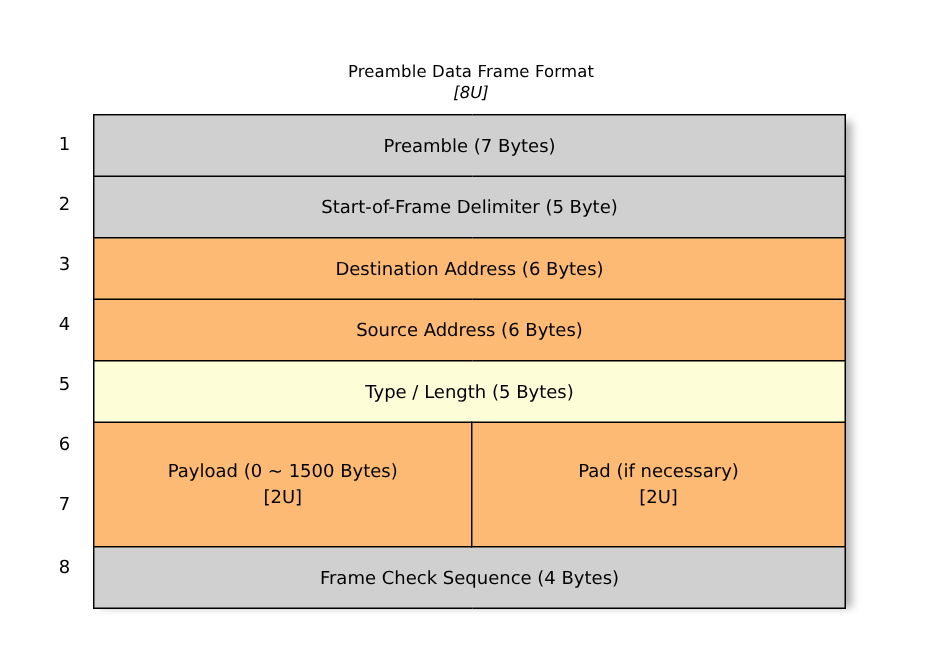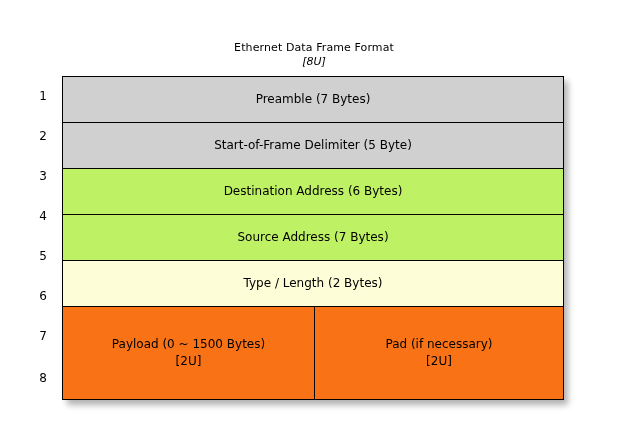--- a/index.html
+++ b/index.html
@@ -72,23 +72,23 @@
     border: 1.5px solid #000000;
     text-align: center;
     vertical-align: middle;
     font-size: 12px;
     line-height: 17px;
     padding: 0;
     color: #000000;
   }
 
   .fill-gray   { background: #d0d0d0; }
-  .fill-blue   { background: #bef264; margin-left: 31px; }
+  .fill-blue   { background: #fdba74; margin-left: 31px; }
   .fill-yellow { background: #fdfdd8; }
-  .fill-white  { background: #f97316; }
+  .fill-white  { background: #fdba74; }
 
   .cell-label { display: block; }
   .cell-tag   { display: block; }
 
   
   #row-numbers {
     position: absolute;
     left: 30px;
     top: 76px;
     width: 26px;
@@ -102,21 +102,21 @@
     text-align: center;
     font-size: 12px;
     line-height: 14px;
     color: #000;
   }
 </style>
 </head>
 <body>
 
 <div id="title-block">
-  <div class="title-main">Ethernet Data Frame Format</div>
+  <div class="title-main">Preamble Data Frame Format</div>
   <div class="title-sub">[8U]</div>
 </div>
 
 <div id="row-numbers">
   <div class="rownum" style="top:13px;">1</div>
   <div class="rownum" style="top:53px;">2</div>
   <div class="rownum" style="top:93px;">3</div>
   <div class="rownum" style="top:133px;">4</div>
   <div class="rownum" style="top:173px;">5</div>
   <div class="rownum" style="top:213px;">6</div>
@@ -142,33 +142,38 @@
           <span class="cell-label">Start-of-Frame Delimiter (5 Byte)</span>
         </td>
       </tr>
       <tr>
         <td colspan="2" height="40" class="fill-blue">
           <span class="cell-label">Destination Address (6 Bytes)</span>
         </td>
       </tr>
       <tr>
         <td colspan="2" height="40" class="fill-blue">
-          <span class="cell-label">Source Address (7 Bytes)</span>
+          <span class="cell-label">Source Address (6 Bytes)</span>
         </td>
       </tr>
       <tr>
         <td colspan="2" height="40" class="fill-yellow">
-          <span class="cell-label">Type / Length (2 Bytes)</span>
+          <span class="cell-label">Type / Length (5 Bytes)</span>
         </td>
       </tr>
       <tr>
         <td height="82" class="fill-white">
           <span class="cell-label">Payload (0 ~ 1500 Bytes)</span>
           <span class="cell-tag">[2U]</span>
         </td>
         <td height="82" class="fill-white">
           <span class="cell-label">Pad (if necessary)</span>
           <span class="cell-tag">[2U]</span>
         </td>
       </tr>
+      <tr>
+        <td colspan="2" height="40" class="fill-gray">
+          <span class="cell-label">Frame Check Sequence (4 Bytes)</span>
+        </td>
+      </tr>
     </tbody>
   </table>
 </div>
 
 </body></html>

